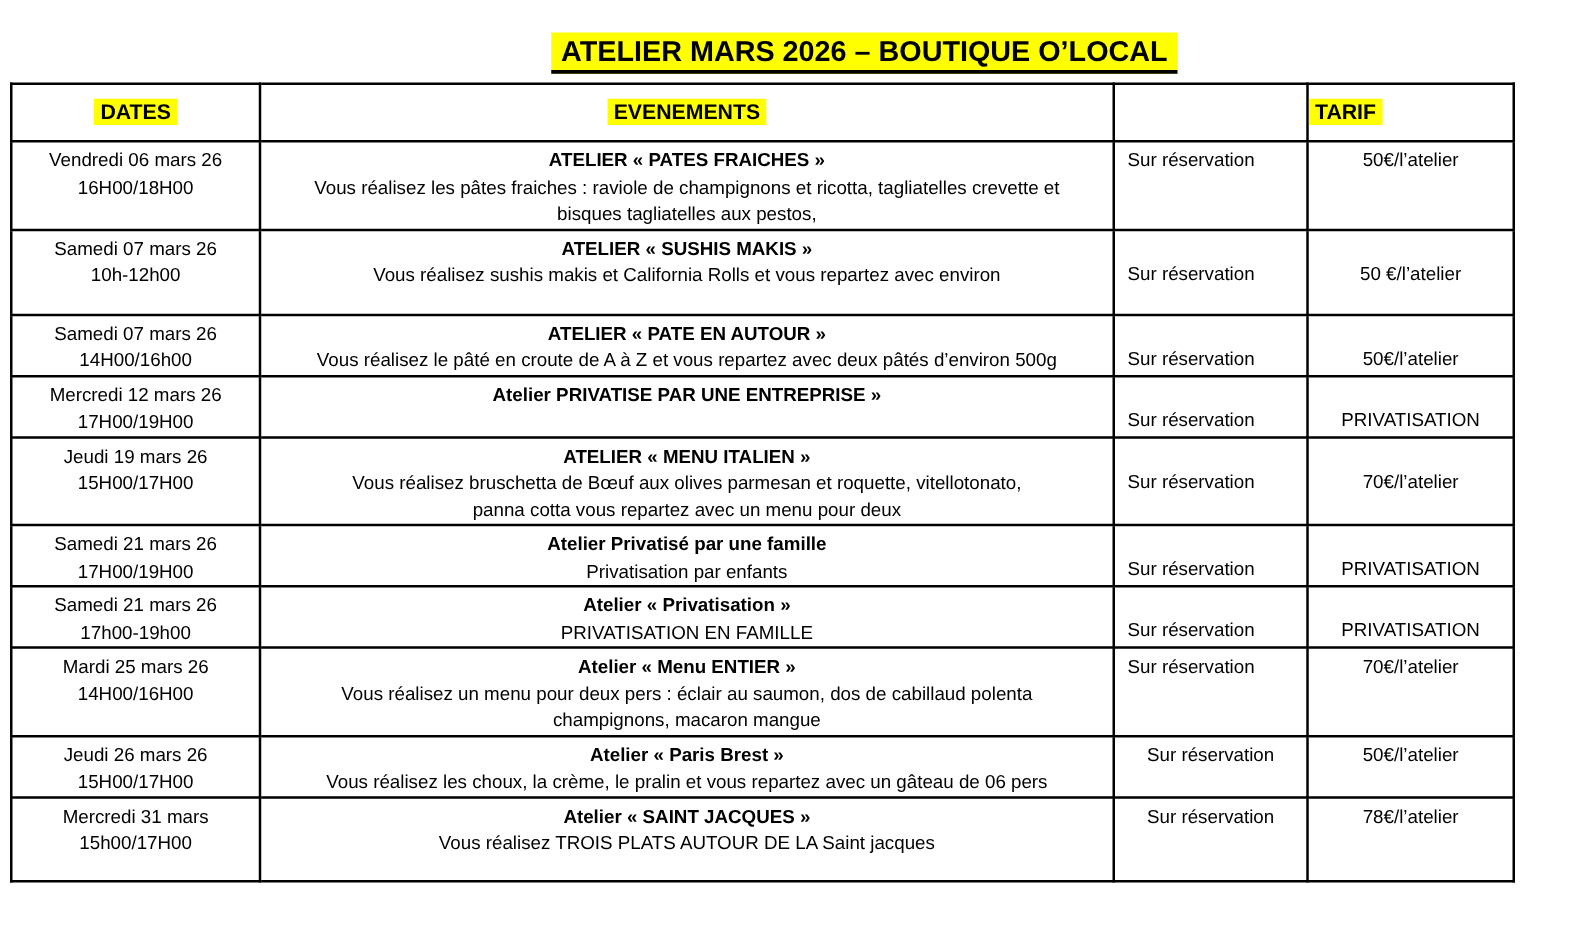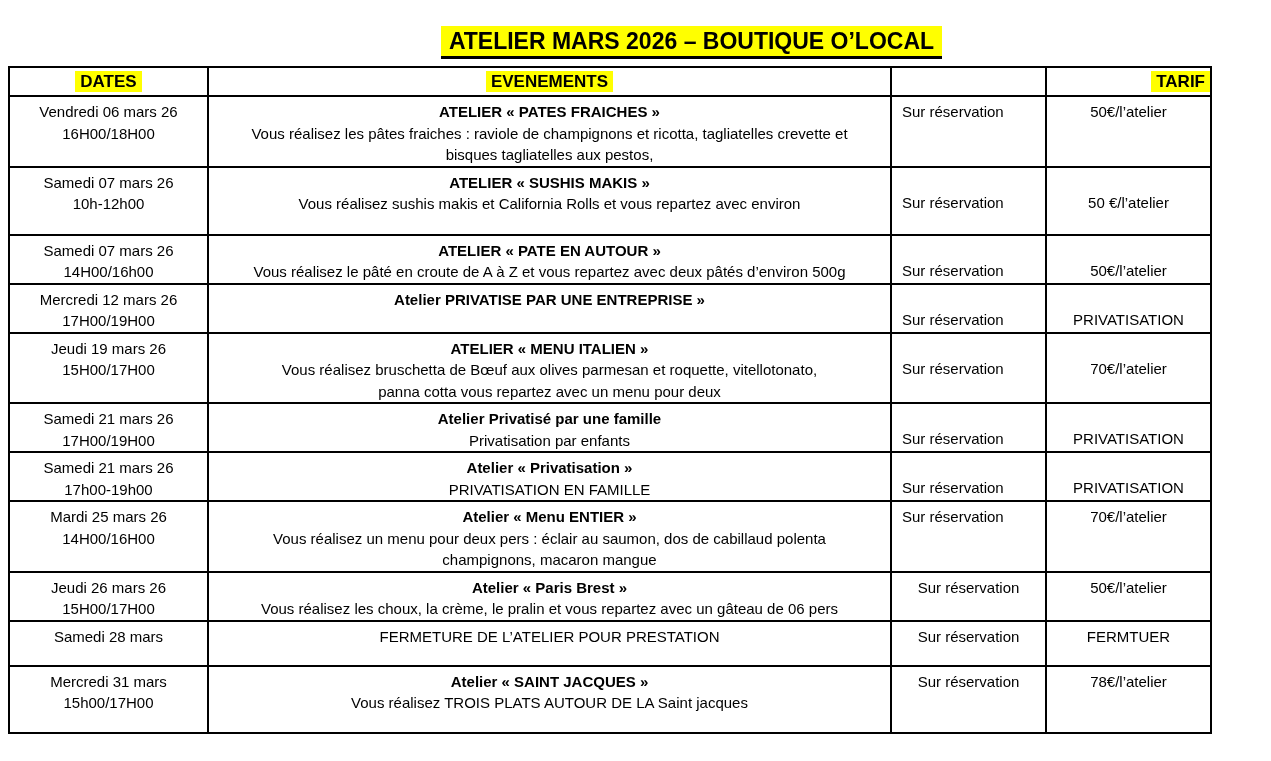--- a/index.html
+++ b/index.html
@@ -6,21 +6,21 @@
   .page{position:relative;width:1271px;height:761px;background:#fff;color:#000;
         font-family:"Liberation Sans",sans-serif;overflow:hidden;}
   .title-wrap{position:absolute;top:26px;left:0;width:100%;text-align:center;
         padding-left:112px;box-sizing:border-box;}
   .title{display:inline-block;background:#ffff00;font-size:23px;font-weight:bold;
         padding:2px 8px 1px 8px;border-bottom:3px solid #000;white-space:nowrap;}
   table.sched{position:absolute;left:8px;top:66px;width:1202px;
         border-collapse:collapse;table-layout:fixed;}
   td,th{border:2px solid #000;padding:0;overflow:hidden;}
   th{vertical-align:middle;font-size:17px;font-weight:bold;text-align:center;}
-  th.tarif-h{text-align:right;padding-left:20px;}
+  th.tarif-h{text-align:left;padding-left:0;}
   .hl{background:#ffff00;padding:1px 5px;}
   td{vertical-align:top;font-size:15px;line-height:21.5px;padding-top:4px;}
   .c-date{text-align:center;}
   .c-date .d{font-weight:normal;}
   .c-event{text-align:center;margin-top:15px;}
   .et{font-weight:bold;}
   .ed{white-space:pre-line;}
   .c-res{padding-left:10px;margin-left:38px;}
   .c-res.ctr{padding-left:0;text-align:center;}
   .c-tarif{text-align:center;}
@@ -37,21 +37,21 @@
 
   <table class="sched">
     <colgroup>
       <col style="width:199px">
         <col style="width:683px">
         <col style="width:155px">
         <col style="width:165px">
     </colgroup>
 
     <tbody>
-        <tr style="height:29px">
+        <tr style="height:46px">
       <th><span class="hl">DATES</span></th>
       <th><span class="hl">EVENEMENTS</span></th>
       <th></th>
       <th class="tarif-h"><span class="hl">TARIF</span></th>
     </tr>
 
     <tr style="height:68px">
       <td class="c-date">
         <div class="d">Vendredi 06 mars 26</div>
         <div class="t">16H00/18H00</div>
@@ -165,32 +165,20 @@
         <div class="t">15H00/17H00</div>
       </td>
       <td class="c-event">
         <div class="et">Atelier « Paris Brest »</div>
         <div class="ed">Vous réalisez les choux, la crème, le pralin et vous repartez avec un gâteau de 06 pers</div>
       </td>
       <td class="c-res ctr">Sur réservation</td>
       <td class="c-tarif">50€/l’atelier</td>
     </tr>
 
-    <tr style="height:45px">
-      <td class="c-date">
-        <div class="d">Samedi 28 mars</div>
-        <div class="t"></div>
-      </td>
-      <td class="c-event">
-        <div class="et"></div>
-        <div class="ed">FERMETURE DE L’ATELIER POUR PRESTATION</div>
-      </td>
-      <td class="c-res ctr">Sur réservation</td>
-      <td class="c-tarif">FERMTUER</td>
-    </tr>
 
     <tr style="height:67px">
       <td class="c-date">
         <div class="d">Mercredi 31 mars</div>
         <div class="t">15h00/17H00</div>
       </td>
       <td class="c-event">
         <div class="et">Atelier « SAINT JACQUES »</div>
         <div class="ed">Vous réalisez TROIS PLATS AUTOUR DE LA Saint jacques</div>
       </td>

